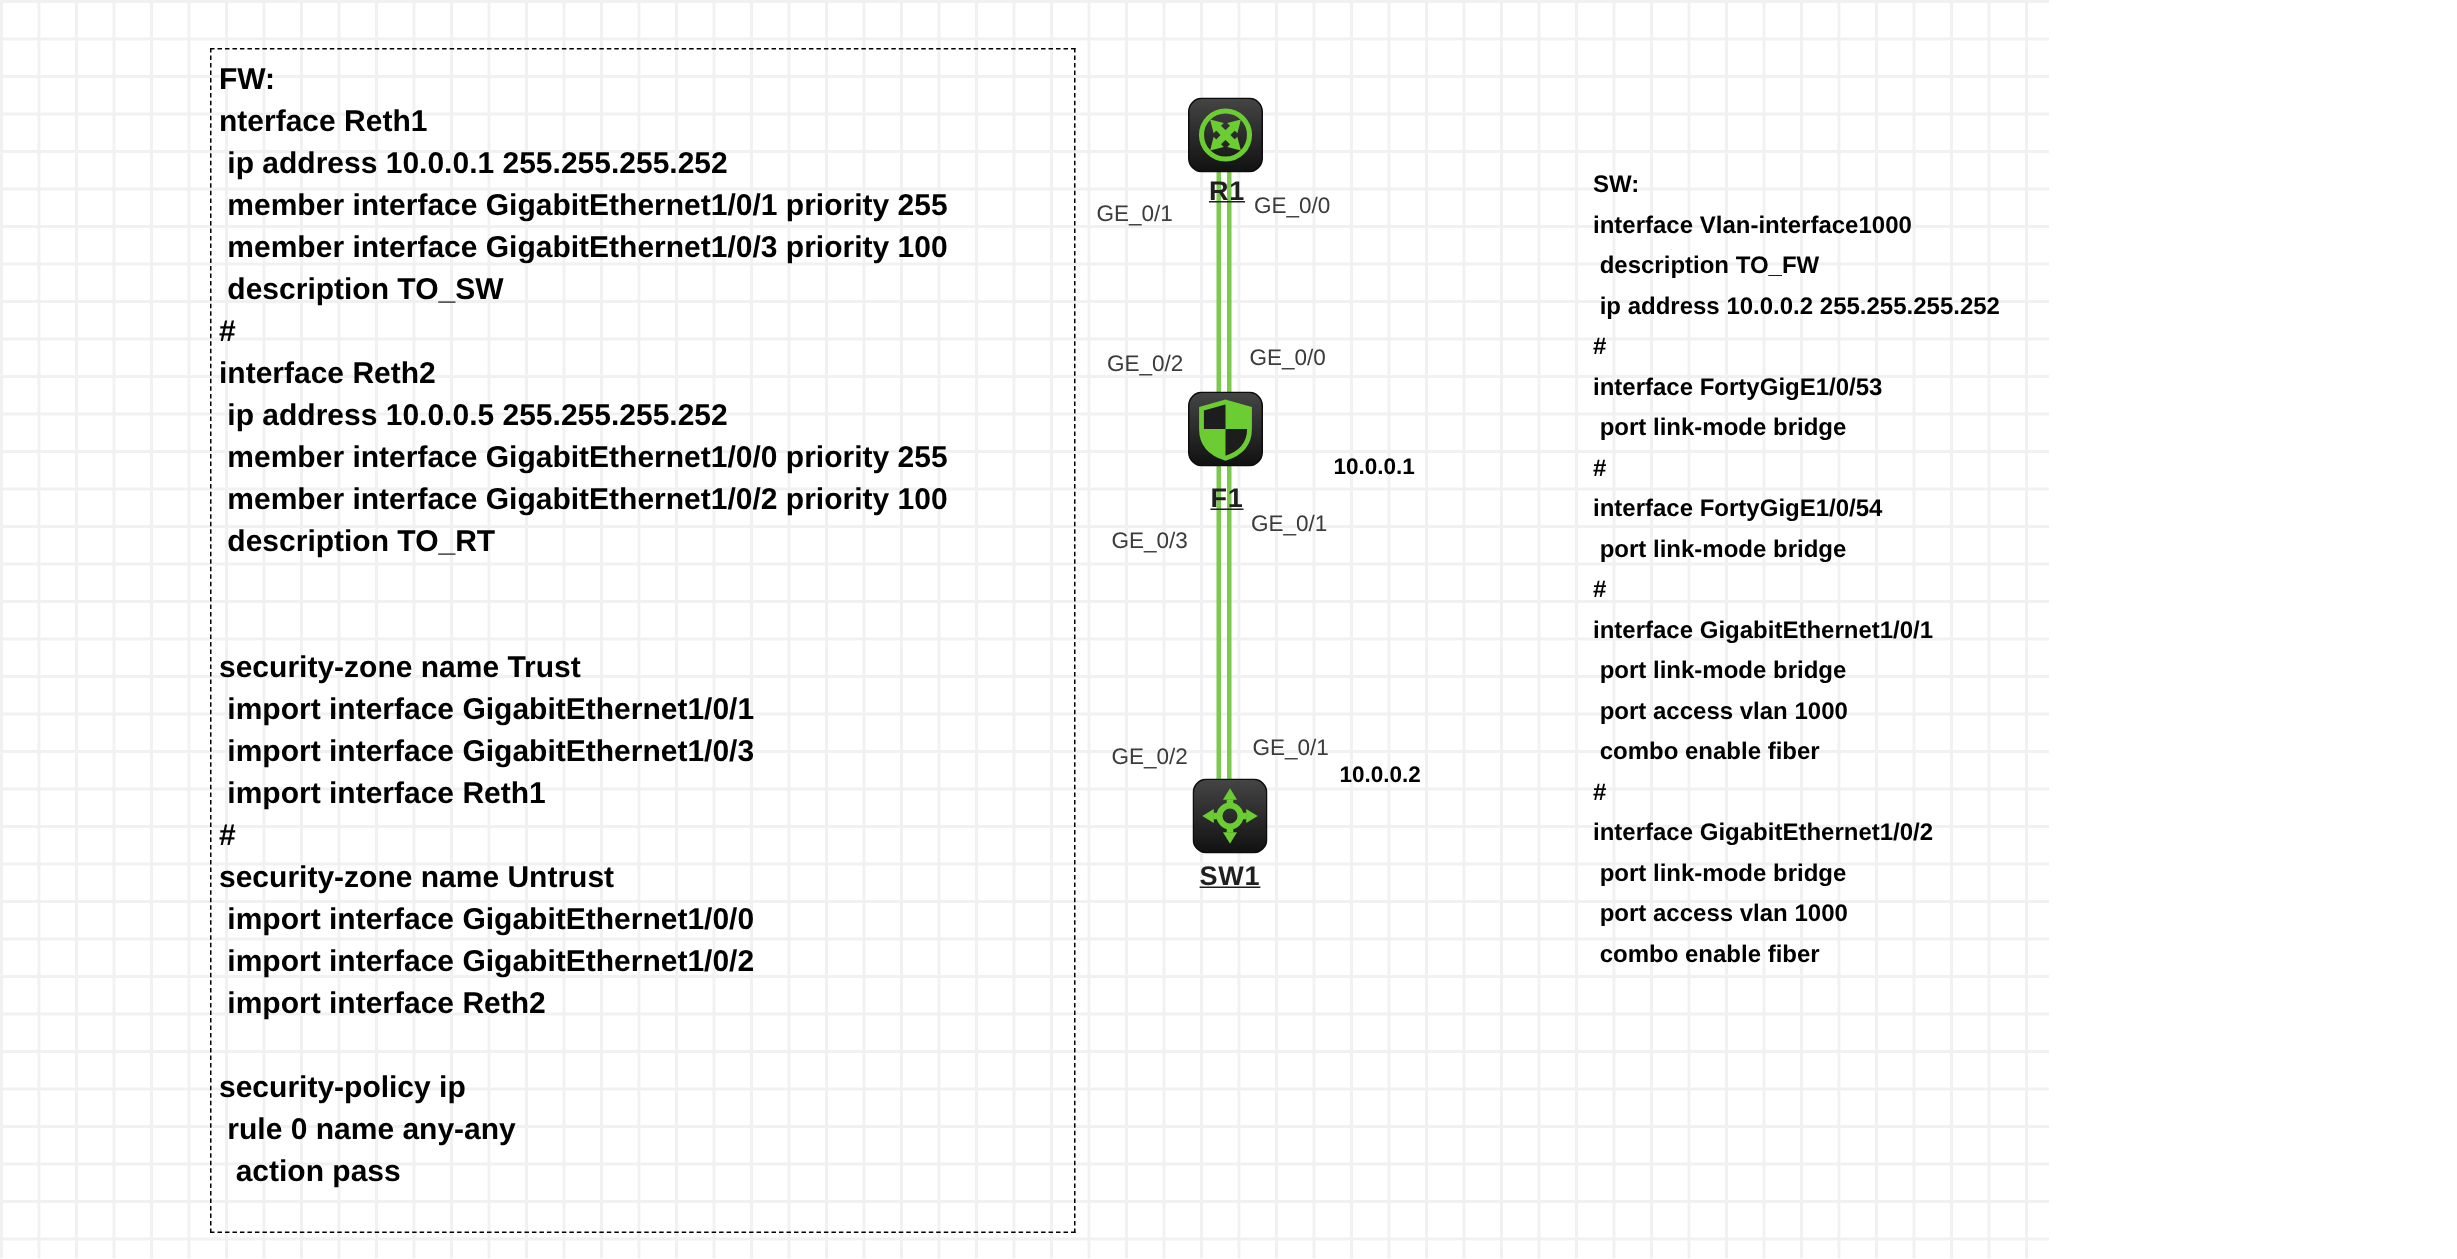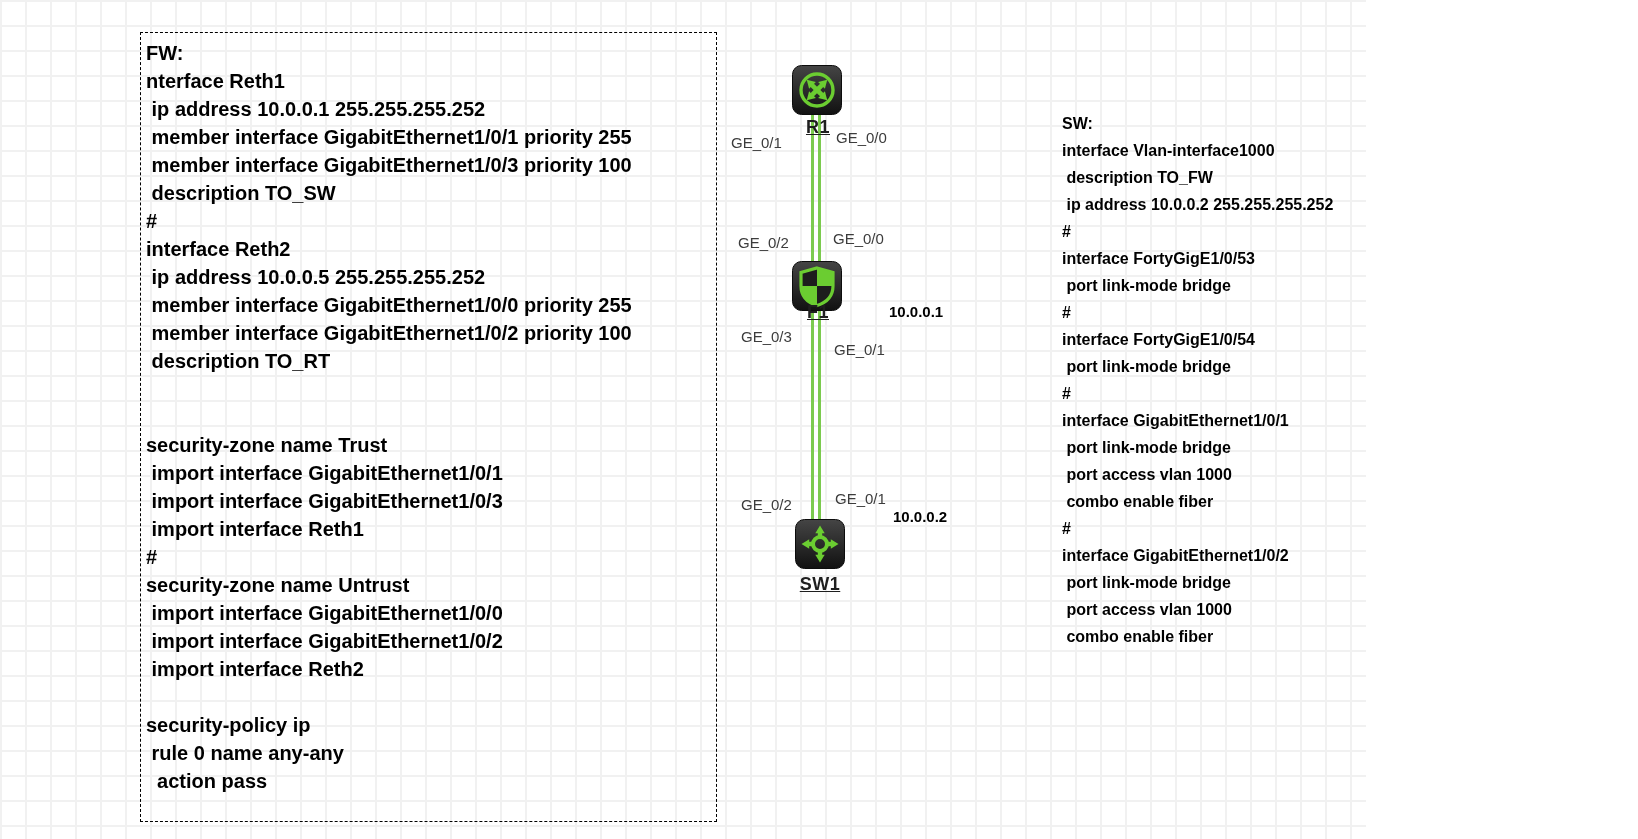--- a/index.html
+++ b/index.html
@@ -167,21 +167,21 @@
         </clipPath>
       </defs>
       <rect x="0.5" y="0.5" width="49" height="49" rx="9" fill="url(#g2)" stroke="#0c0c0c"></rect>
       <path d="M25 7 L41 11.5 L41 25 C41 35.5 34.5 41.5 25 44.5 C15.5 41.5 9 35.5 9 25 L9 11.5 Z" fill="#1d1d1d" stroke="#6bcd31" stroke-width="3.2"></path>
       <g clip-path="url(#shieldClip)" fill="#6bcd31">
         <rect x="25" y="7" width="16" height="18"></rect>
         <rect x="9" y="25" width="16" height="20"></rect>
       </g>
     </svg>
   </div>
-  <div class="node-label" style="left:788px;top:302px;">F1</div>
+  <div class="node-label" style="left:788px;top:322px;">F1</div>
 
   <div class="node" style="left:795px;top:519px;">
     <svg width="50" height="50" viewBox="0 0 50 50">
       <defs>
         <linearGradient id="g3" x1="0" y1="0" x2="0" y2="1">
           <stop offset="0" stop-color="#454545"></stop>
             <stop offset="1" stop-color="#111111"></stop>
         </linearGradient>
       </defs>
       <rect x="0.5" y="0.5" width="49" height="49" rx="9" fill="url(#g3)" stroke="#0c0c0c"></rect>
@@ -205,21 +205,21 @@
         </g>
       </g>
     </svg>
   </div>
   <div class="node-label" style="left:790px;top:574px;">SW1</div>
 
   <span class="port-label" style="left:731px;top:134px;">GE_0/1</span>
   <span class="port-label" style="left:836px;top:129px;">GE_0/0</span>
   <span class="port-label" style="left:738px;top:234px;">GE_0/2</span>
   <span class="port-label" style="left:833px;top:230px;">GE_0/0</span>
-  <span class="port-label" style="left:741px;top:328px;">GE_0/3</span>
+  <span class="port-label" style="left:741px;top:352px;">GE_0/3</span>
   <span class="port-label" style="left:834px;top:341px;">GE_0/1</span>
   <span class="port-label" style="left:741px;top:496px;">GE_0/2</span>
   <span class="port-label" style="left:835px;top:490px;">GE_0/1</span>
 
   <span class="ip-label" style="left:889px;top:303px;">10.0.0.1</span>
   <span class="ip-label" style="left:893px;top:484px;margin-top:24px;">10.0.0.2</span>
 
 </div>
 
 </body></html>

